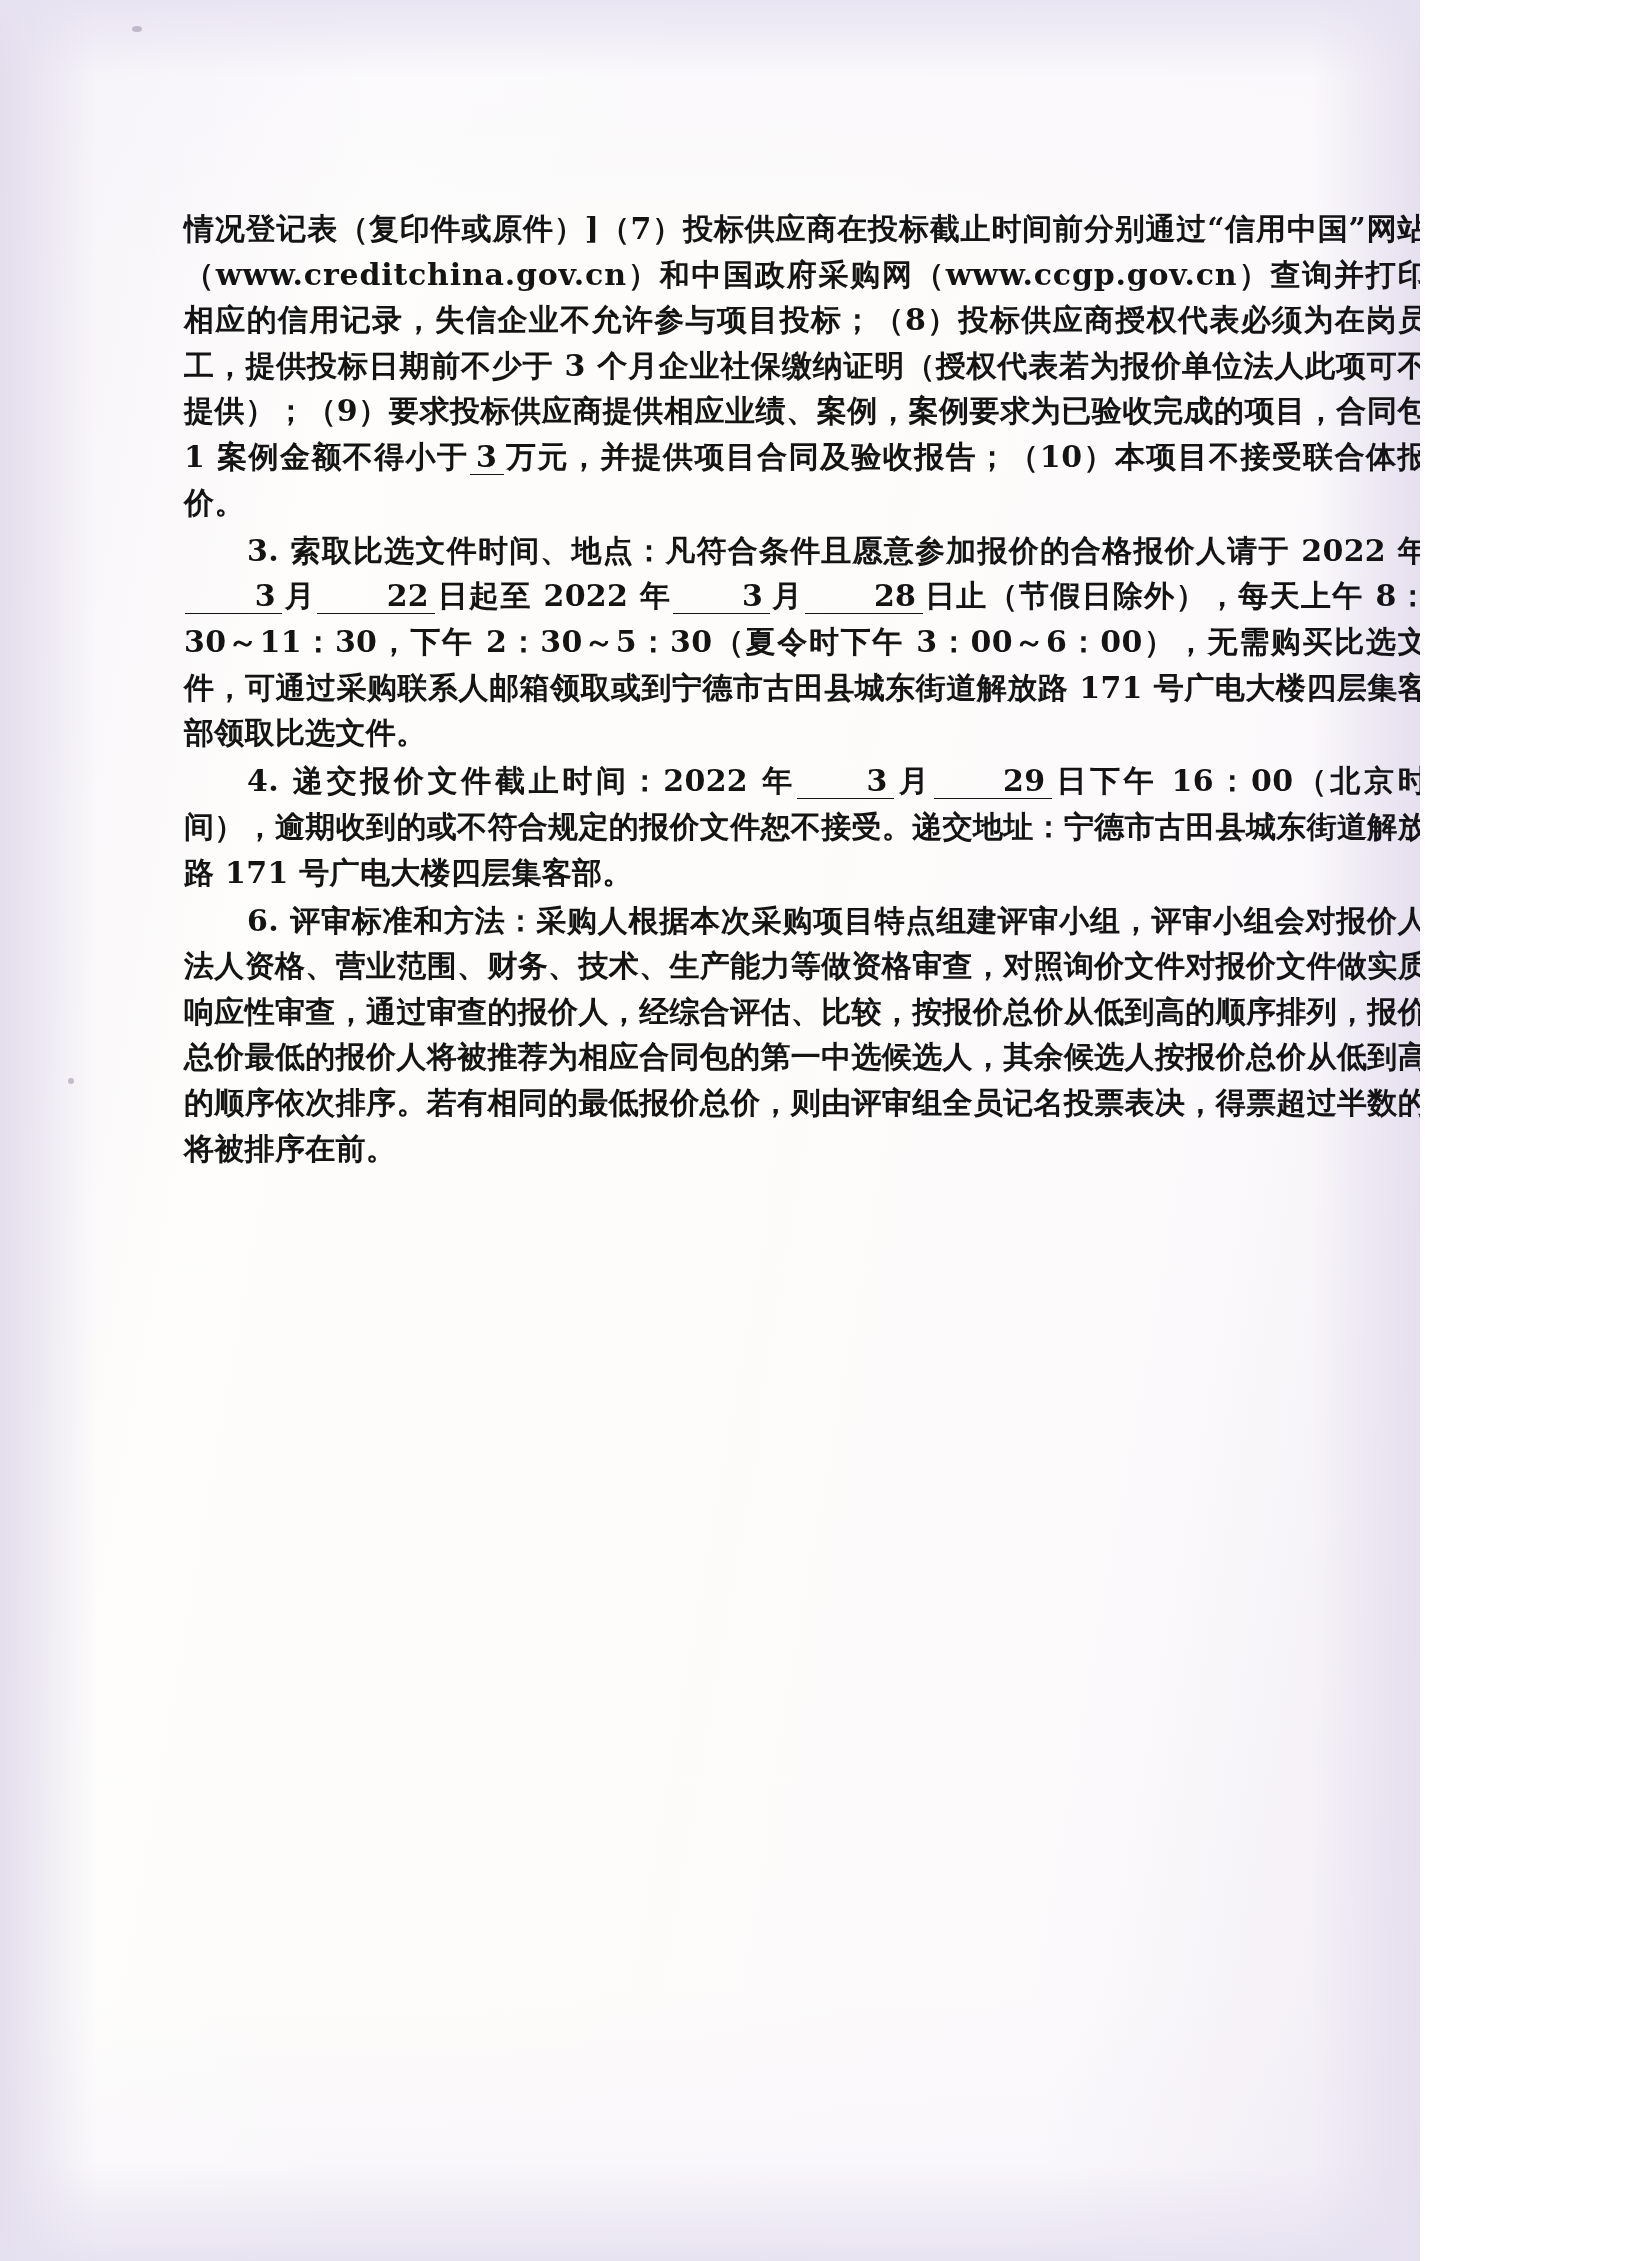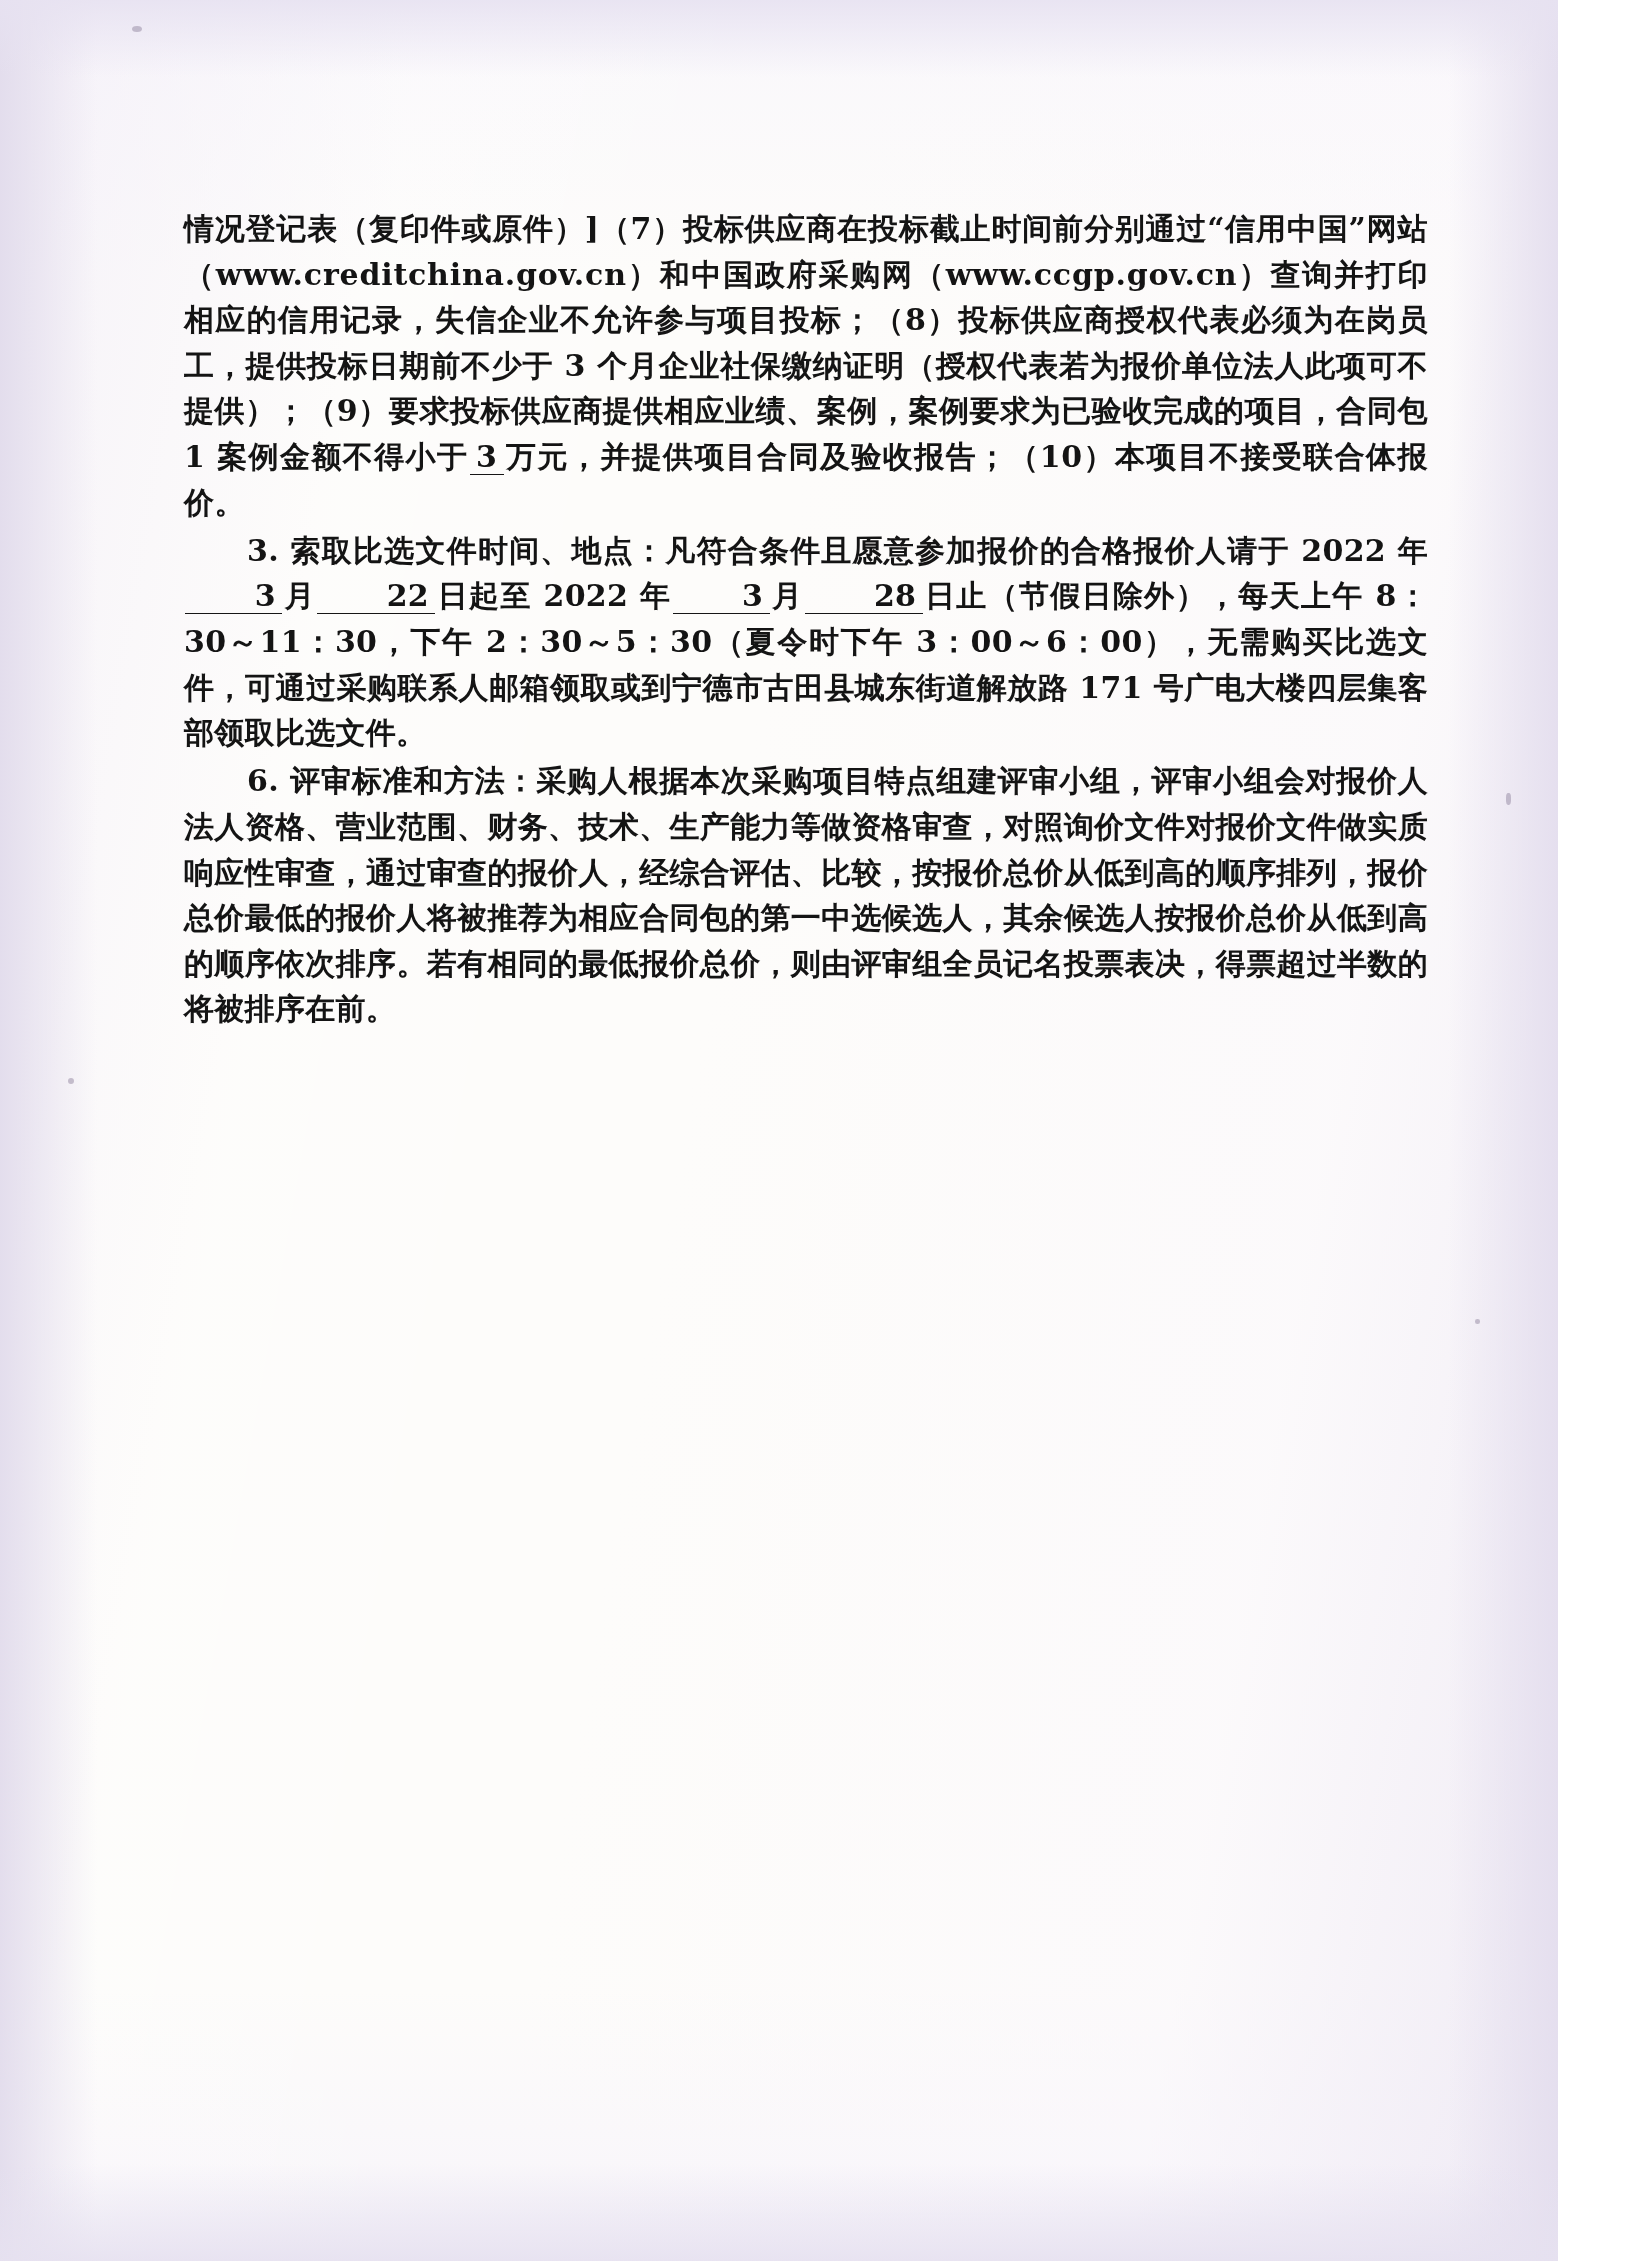--- a/index.html
+++ b/index.html
@@ -5,21 +5,21 @@
   html, body {
     margin: 0;
     padding: 0;
     background: #ffffff;
   }
   body {
     font-family: "DejaVu Serif", "Liberation Serif", serif;
   }
   .page {
     position: relative;
-    width: 1558px;
+    width: 1420px;
     height: 2261px;
     background: #fdfcfa;
     overflow: hidden;
   }
   
   .paper-tint {
     position: absolute;
     inset: 0;
     background:
       linear-gradient(100deg, rgba(244,240,248,0.85) 0%, rgba(255,255,255,0.2) 22%, rgba(255,255,255,0.0) 45%, rgba(250,247,252,0.5) 78%, rgba(238,233,244,0.9) 100%),
@@ -107,17 +107,18 @@
 
   <div class="speck" style="left:132px; top:26px; width:10.3px; height:6.4px;"></div>
   <div class="speck" style="left:1586px; top:70px; width:5.8px; height:5.8px;"></div>
   <div class="speck" style="left:1506px; top:793px; width:5.2px; height:11.6px; border-radius:40%;"></div>
   <div class="speck" style="left:68px; top:1078px; width:6.4px; height:6.4px;"></div>
   <div class="speck" style="left:1475px; top:1319px; width:4.5px; height:4.5px;"></div>
 
   <div class="content">
       <p id="p-continued-qualifications" class="block-heavy"><span>情况登记表（复印件或原件）]（7）投标供应商在投标截止时间前分别通过“信用中国”网站（</span><span class="latin">www.creditchina.gov.cn</span><span>）和中国政府采购网（</span><span class="latin">www.ccgp.gov.cn</span><span>）查询并打印相应的信用记录，失信企业不允许参与项目投标；（8）投标供应商授权代表必须为在岗员工，提供投标日期前不少于 3 个月企业社保缴纳证明（授权代表若为报价单位法人此项可不提供）；（9）要求投标供应商提供相应业绩、案例，案例要求为已验收完成的项目，合同包 1 案例金额不得小于</span><span class="fill">3</span><span>万元，并提供项目合同及验收报告；（10）本项目不接受联合体报价。</span></p>
       <p id="p-item-3" class="indent"><span>3. 索取比选文件时间、地点：凡符合条件且愿意参加报价的合格报价人请于 2022 年</span><span class="fill">3</span><span>月</span><span class="fill">22</span><span>日起至 2022 年</span><span class="fill">3</span><span>月</span><span class="fill">28</span><span>日止（节假日除外），每天上午 8：30～11：30，下午 2：30～5：30（夏令时下午 3：00～6：00），无需购买比选文件，可通过采购联系人邮箱领取或到宁德市古田县城东街道解放路 171 号广电大楼四层集客部领取比选文件。</span></p>
+      <p id="p-item-4" class="indent"><span>4. 递交报价文件截止时间：2022 年</span><span class="fill">3</span><span>月</span><span class="fill">29</span><span>日下午 16：00（北京时间），逾期收到的或不符合规定的报价文件恕不接受。递交地址：宁德市古田县城东街道解放路 171 号广电大楼四层集客部。</span></p>
       <p id="p-item-6" class="indent"><span>6. 评审标准和方法：采购人根据本次采购项目特点组建评审小组，评审小组会对报价人法人资格、营业范围、财务、技术、生产能力等做资格审查，对照询价文件对报价文件做实质响应性审查，通过审查的报价人，经综合评估、比较，按报价总价从低到高的顺序排列，报价总价最低的报价人将被推荐为相应合同包的第一中选候选人，其余候选人按报价总价从低到高的顺序依次排序。若有相同的最低报价总价，则由评审组全员记名投票表决，得票超过半数的将被排序在前。</span></p>
     </div>
 
 </div>
 
 
 </body></html>

